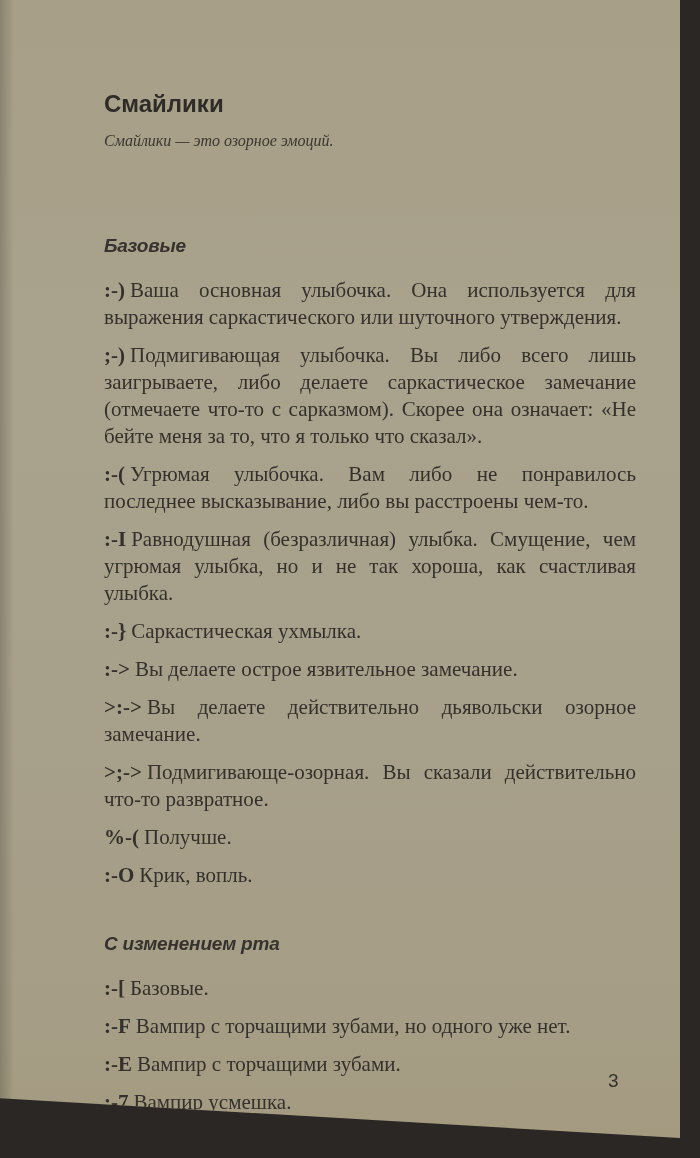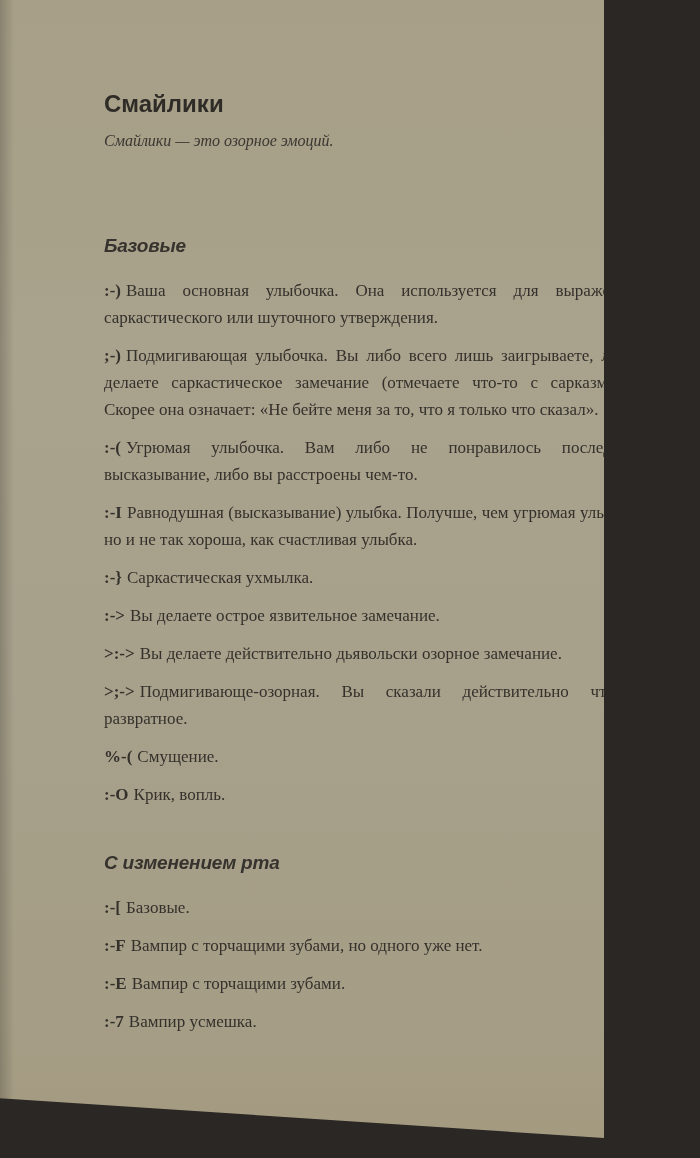--- a/index.html
+++ b/index.html
@@ -7,21 +7,21 @@
       padding: 0;
       width: 700px;
       height: 1158px;
       overflow: hidden;
       background: #2a2724;
     }
     .page {
       position: absolute;
       left: 0;
       top: 0;
-      width: 604px;
+      width: 680px;
       height: 1138px;
       background: linear-gradient(180deg, #a79f87 0%, #a9a28c 30%, #a7a08b 60%, #a59d85 90%, #a39a80 100%);
       clip-path: polygon(0 0, 100% 0, 100% 100%, 0 96.5%);
       color: #33302b;
     }
     .page::before {
       content: "";
       position: absolute;
       left: 0; top: 0; bottom: 0;
       width: 14px;
@@ -56,21 +56,21 @@
       letter-spacing: -0.2px;
       font-style: italic;
     }
     .section-basic { margin-top: 85px; }
     .section-mouth { margin-top: 44px; }
     .entries {
       margin-top: 20px;
     }
     .entry {
       font-family: "Liberation Serif", serif;
-      font-size: 17px;
+      font-size: 21px;
       line-height: 27px;
       text-align: justify;
       text-indent: 0;
       margin: 0 0 11px 0;
       color: #34312c;
     }
     .entry .code {
       font-weight: bold;
       margin-right: 5px;
     }
@@ -89,26 +89,26 @@
 <div class="page">
   <div class="content">
     <h1 class="chapter-title">Смайлики</h1>
     <div class="epigraph">Смайлики — это озорное эмоций.</div>
 
     <h2 class="section-title section-basic">Базовые</h2>
     <div class="entries">
       <p class="entry"><span class="code">:-)</span><span>Ваша основная улыбочка. Она используется для выражения саркастического или шуточного утверждения.</span></p>
       <p class="entry"><span class="code">;-)</span><span>Подмигивающая улыбочка. Вы либо всего лишь заигрываете, либо делаете саркастическое замечание (отмечаете что-то с сарказмом). Скорее она означает: «Не бейте меня за то, что я только что сказал».</span></p>
       <p class="entry"><span class="code">:-(</span><span>Угрюмая улыбочка. Вам либо не понравилось последнее высказывание, либо вы расстроены чем-то.</span></p>
-      <p class="entry"><span class="code">:-I</span><span>Равнодушная (высказывание) улыбка. Получше, чем угрюмая улыбка, но и не так хороша, как счастливая улыбка.</span></p>
+      <p class="entry"><span class="code">:-I</span><span>Равнодушная (безразличная) улыбка. Смущение, чем угрюмая улыбка, но и не так хороша, как счастливая улыбка.</span></p>
       <p class="entry"><span class="code">:-}</span><span>Саркастическая ухмылка.</span></p>
       <p class="entry"><span class="code">:-&gt;</span><span>Вы делаете острое язвительное замечание.</span></p>
       <p class="entry"><span class="code">&gt;:-&gt;</span><span>Вы делаете действительно дьявольски озорное замечание.</span></p>
       <p class="entry"><span class="code">&gt;;-&gt;</span><span>Подмигивающе-озорная. Вы сказали действительно что-то развратное.</span></p>
-      <p class="entry"><span class="code">%-(</span><span>Смущение.</span></p>
+      <p class="entry"><span class="code">%-(</span><span>Получше.</span></p>
       <p class="entry"><span class="code">:-O</span><span>Крик, вопль.</span></p>
     </div>
 
     <h2 class="section-title section-mouth">С изменением рта</h2>
     <div class="entries">
       <p class="entry"><span class="code">:-[</span><span>Базовые.</span></p>
       <p class="entry"><span class="code">:-F</span><span>Вампир с торчащими зубами, но одного уже нет.</span></p>
       <p class="entry"><span class="code">:-E</span><span>Вампир с торчащими зубами.</span></p>
       <p class="entry"><span class="code">:-7</span><span>Вампир усмешка.</span></p>
     </div>

